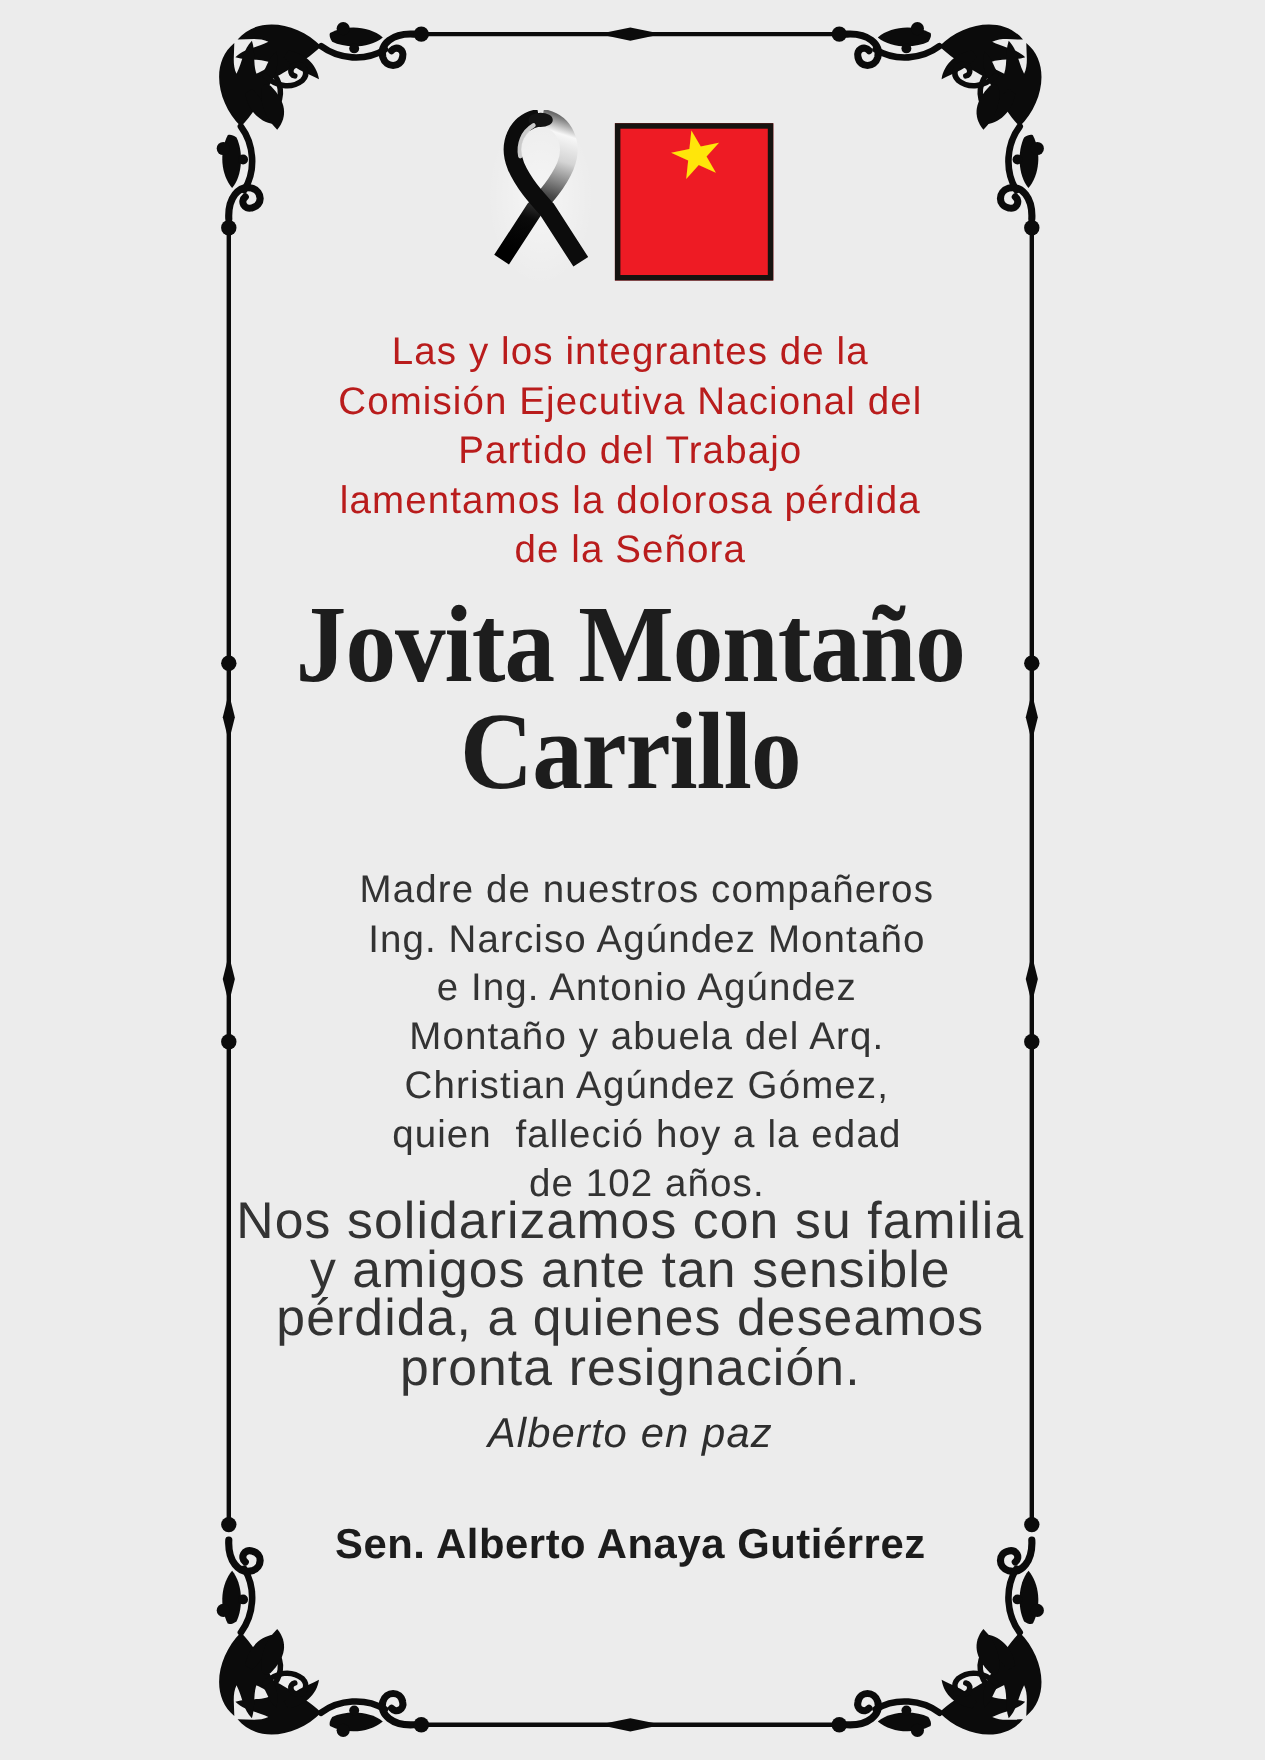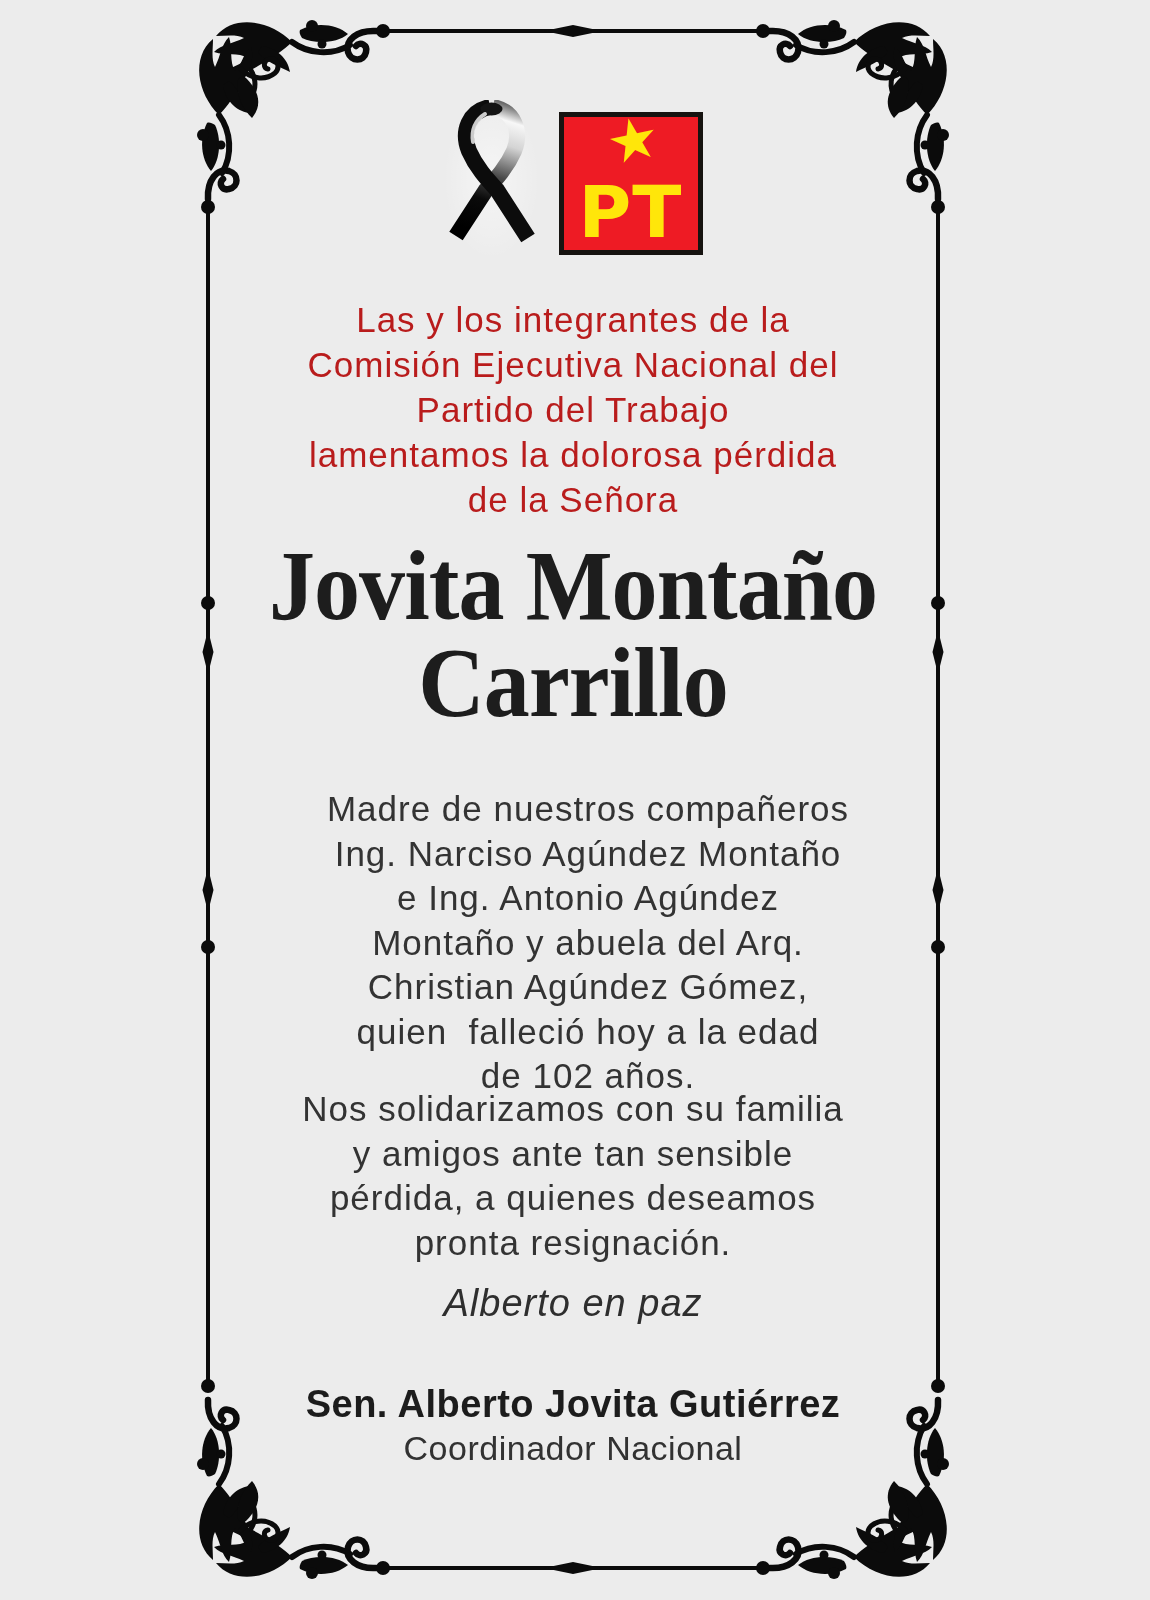--- a/index.html
+++ b/index.html
@@ -21,21 +21,21 @@
   .prewrap{white-space:pre-wrap;}
   .intro{position:absolute;top:297px;left:0;width:100%;margin:0;
          font-size:35px;line-height:45px;letter-spacing:1px;color:#b91c1c;}
   .name{position:absolute;top:537px;left:0;width:100%;margin:0;
         font-family:"Liberation Serif",serif;font-weight:bold;color:#1d1d1d;
         font-size:100px;line-height:97px;letter-spacing:-1px;text-align:center;}
   .name span{display:block;transform:scaleX(.92);transform-origin:50% 50%;}
   .family{position:absolute;top:772px;left:0;width:100%;margin:15px;
           font-size:35px;line-height:44.5px;letter-spacing:1px;color:#333;}
   .condolence{position:absolute;top:1087px;left:0;width:100%;margin:0;
-          font-size:35px;line-height:44.5px;letter-spacing:1px;color:#333;}
+          font-size:47px;line-height:44.5px;letter-spacing:1px;color:#333;}
   .farewell{position:absolute;top:1280px;left:0;width:100%;margin:0;
           font-style:italic;font-size:38px;line-height:46px;letter-spacing:1px;color:#2e2e2e;}
   .signature{position:absolute;top:1381px;left:0;width:100%;}
   .sig-name{font-weight:bold;font-size:38px;line-height:46px;color:#1c1c1c;letter-spacing:.5px;}
   .sig-title{font-size:34px;line-height:42px;color:#323232;letter-spacing:.5px;}
 </style>
 </head>
 <body>
 
 <div class="page">
@@ -119,21 +119,20 @@
       <div class="ribbon-wrap">
         <svg width="95" height="158" viewBox="0 0 95 158" xmlns="http://www.w3.org/2000/svg">
           <path d="M 49 7 C 70 11 78 31 70 51 C 63 67 52 79 42 90 L 12 136" fill="none" stroke="url(#ribSilver)" stroke-width="16"></path>
           <path d="M 46 7 C 25 11 17 31 25 51 C 32 67 43 79 53 90 L 84 138" fill="none" stroke="#0c0c0c" stroke-width="16"></path>
           <ellipse cx="47.5" cy="9" rx="11" ry="6.5" fill="#141414"></ellipse>
           <path d="M 41 14 C 31 20 27 31 29 42" fill="none" stroke="#ededed" stroke-width="4" stroke-linecap="round" opacity="0.85"></path>
         </svg>
       </div>
       <div class="pt-logo">
         <span class="pt-star">★</span>
-        <span class="pt-letters">PT</span>
       </div>
     </div>
 
     <p class="intro prewrap">Las y los integrantes de la
 Comisión Ejecutiva Nacional del
 Partido del Trabajo
 lamentamos la dolorosa pérdida
 de la Señora</p>
 
     <h1 class="name">
@@ -150,18 +149,17 @@
 de 102 años.</p>
 
     <p class="condolence prewrap">Nos solidarizamos con su familia
 y amigos ante tan sensible
 pérdida, a quienes deseamos
 pronta resignación.</p>
 
     <p class="farewell">Alberto en paz</p>
 
     <div class="signature">
-      <div class="sig-name">Sen. Alberto Jovita Gutiérrez</div>
-      <div class="sig-title">Coordinador Nacional</div>
+      <div class="sig-name">Sen. Alberto Anaya Gutiérrez</div>
     </div>
 
   </div>
 </div>
 
 </body></html>

